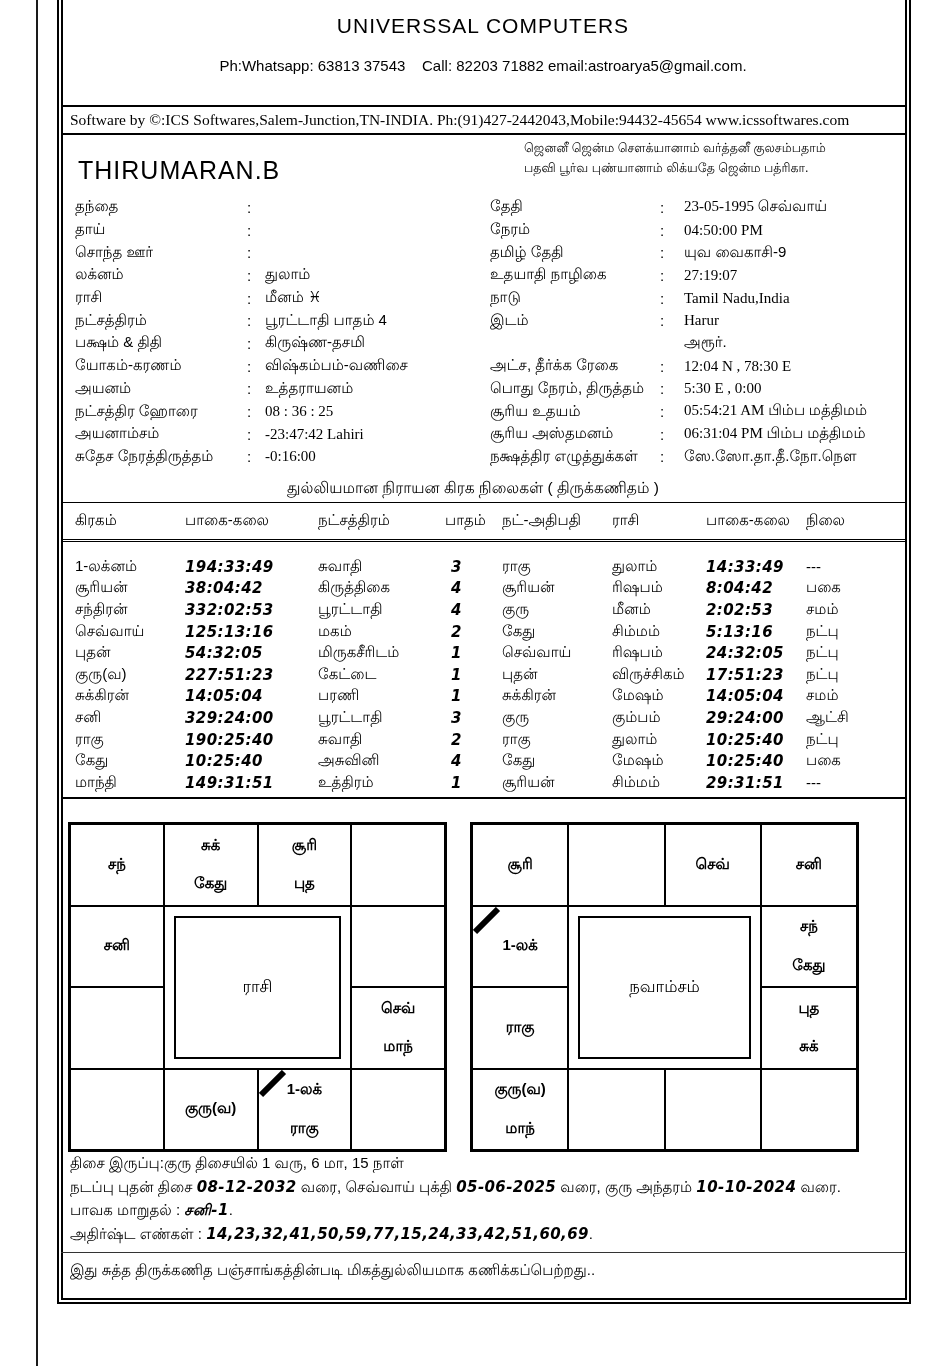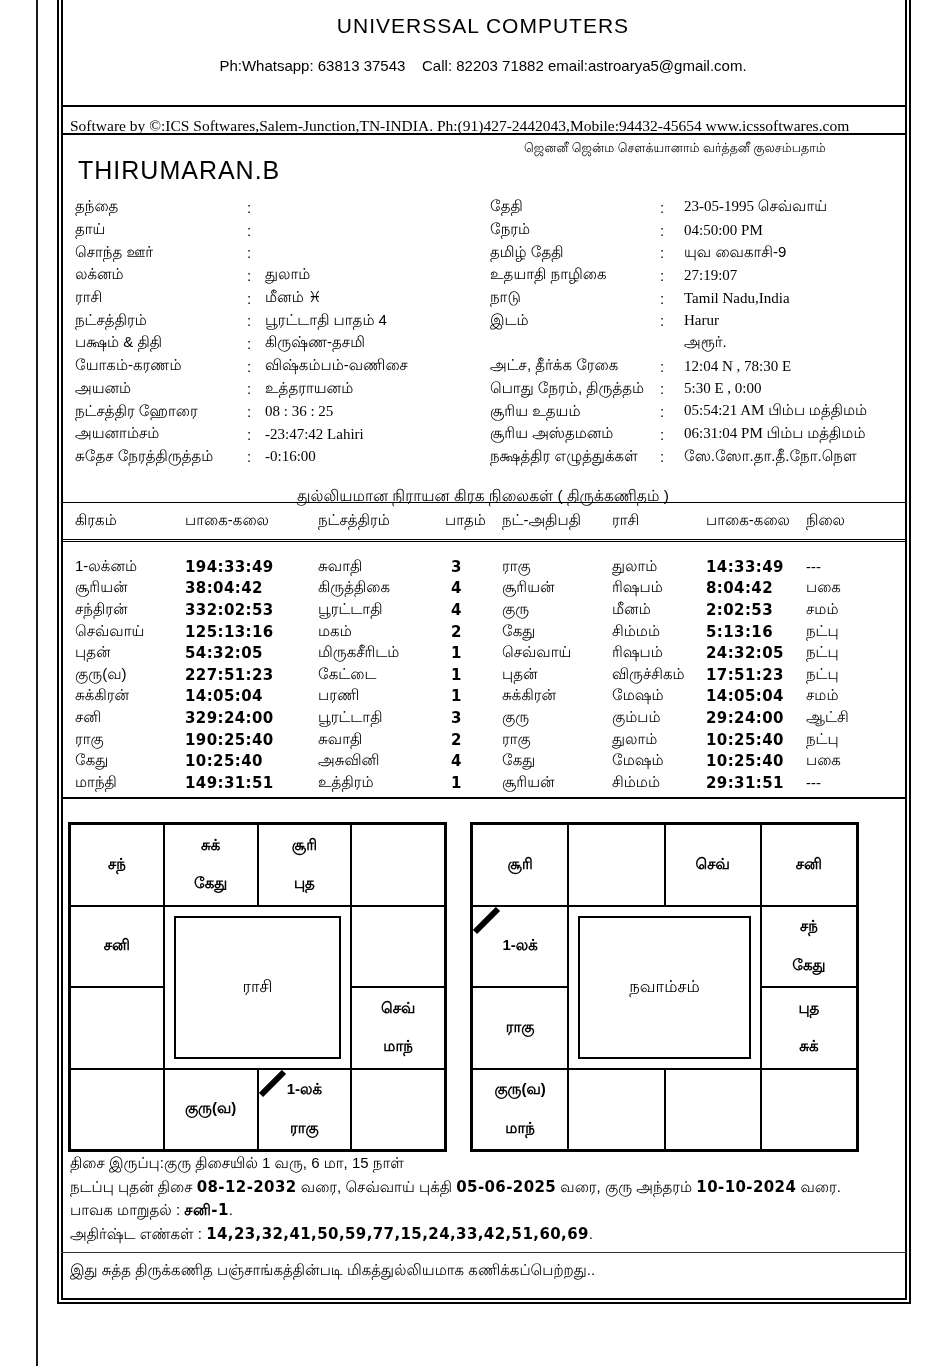--- a/index.html
+++ b/index.html
@@ -1,52 +1,52 @@
 <!DOCTYPE html>
 <html><head>
 <meta charset="utf-8">
 <style>
   html,body{margin:0;padding:0;width:930px;height:1366px;overflow:hidden;background:#fff;}
   body{position:relative;font-family:"Liberation Sans","DejaVu Sans",sans-serif;color:#000;}
   .serif{font-family:"Liberation Serif","DejaVu Serif",serif;}
-  .bnum{font-family:"DejaVu Sans",sans-serif;font-weight:bold;letter-spacing:.4px;}
+  .bnum{font-family:"DejaVu Sans",sans-serif;font-weight:bold;letter-spacing:.4px;font-style:italic;}
 
   
   .left-edge{position:absolute;left:36px;top:0;width:2px;height:1366px;background:#1a1a1a;}
   .frame{position:absolute;left:57px;top:-8px;width:850px;height:1308px;border:2px solid #000;}
   .frame::after{content:"";position:absolute;inset:2px;border:2px solid #000;}
 
   
   .rule{position:absolute;left:61px;width:845px;height:2px;background:#000;}
   .rule.thin{height:1px;background:#333;}
   .rule-double{position:absolute;left:61px;width:845px;height:3px;border-top:1px solid #000;border-bottom:1px solid #000;box-sizing:border-box;}
 
   
   .hdr{position:absolute;left:58px;top:14px;width:850px;text-align:center;}
   .company{font-size:21px;letter-spacing:1px;margin-bottom:18px;}
   .addr{font-size:15px;line-height:19px;}
   .contact{white-space:pre;}
-  .software{position:absolute;left:70px;top:117px;font-family:"Liberation Serif","DejaVu Serif",serif;font-size:15.5px;text-align:right;}
+  .software{position:absolute;left:70px;top:111px;font-family:"Liberation Serif","DejaVu Serif",serif;font-size:15.5px;text-align:right;}
 
   .sloka{position:absolute;left:524px;top:138px;font-size:12.5px;line-height:20px;}
   .name{position:absolute;left:78px;top:156px;font-size:25px;letter-spacing:1px;}
 
   
   .details{position:absolute;top:196px;width:420px;}
   #details-left{left:75px;}
   #details-right{left:490px;}
   .drow{display:flex;height:22.7px;align-items:center;font-size:15px;white-space:nowrap;}
   #details-left .lbl{width:172px;}
   #details-left .colon{width:18px;}
   #details-right .lbl{width:170px;}
   #details-right .colon{width:24px;}
   .val{flex:1;}
 
   
-  .tbl-title{position:absolute;left:58px;top:479px;width:850px;text-align:center;font-size:15.5px;margin-top:8px;}
+  .tbl-title{position:absolute;left:48px;top:479px;width:850px;text-align:center;font-size:15.5px;}
   .thead,.tbody{position:absolute;left:58px;width:850px;}
   .thead{top:507px;}
   .tbody{top:556px;}
   .thead,.trow{display:grid;grid-template-columns:110px 133px 127px 57px 110px 94px 100px 1fr;padding-left:17px;align-items:center;}
   .thead{height:28px;font-size:15px;}
   .trow{height:21.6px;font-size:15px;}
   .tc{white-space:nowrap;}
   .trow .c3{padding-left:6px;}
 
   
@@ -75,20 +75,21 @@
     <div class="company">UNIVERSSAL COMPUTERS</div>
     <div class="addr contact">Ph:Whatsapp: 63813 37543    Call: 82203 71882 email:astroarya5@gmail.com.</div>
   </div>
 
   <div class="rule" style="top:105px"></div>
   <div class="software">Software by ©:ICS Softwares,Salem-Junction,TN-INDIA. Ph:(91)427-2442043,Mobile:94432-45654 www.icssoftwares.com</div>
   <div class="rule" style="top:133px"></div>
 
   <div class="sloka">
     <div>ஜெனனீ ஜென்ம சௌக்யானாம் வர்த்தனீ குலசம்பதாம்</div>
+    <div>பதவி பூர்வ புண்யானாம் லிக்யதே ஜென்ம பத்ரிகா.</div>
   </div>
   <div class="name">THIRUMARAN.B</div>
 
   <div class="details" id="details-left">
       <div class="drow">
         <span class="lbl">தந்தை</span>
         <span class="colon">:</span>
         <span class="val"></span>
       </div>
       <div class="drow">

